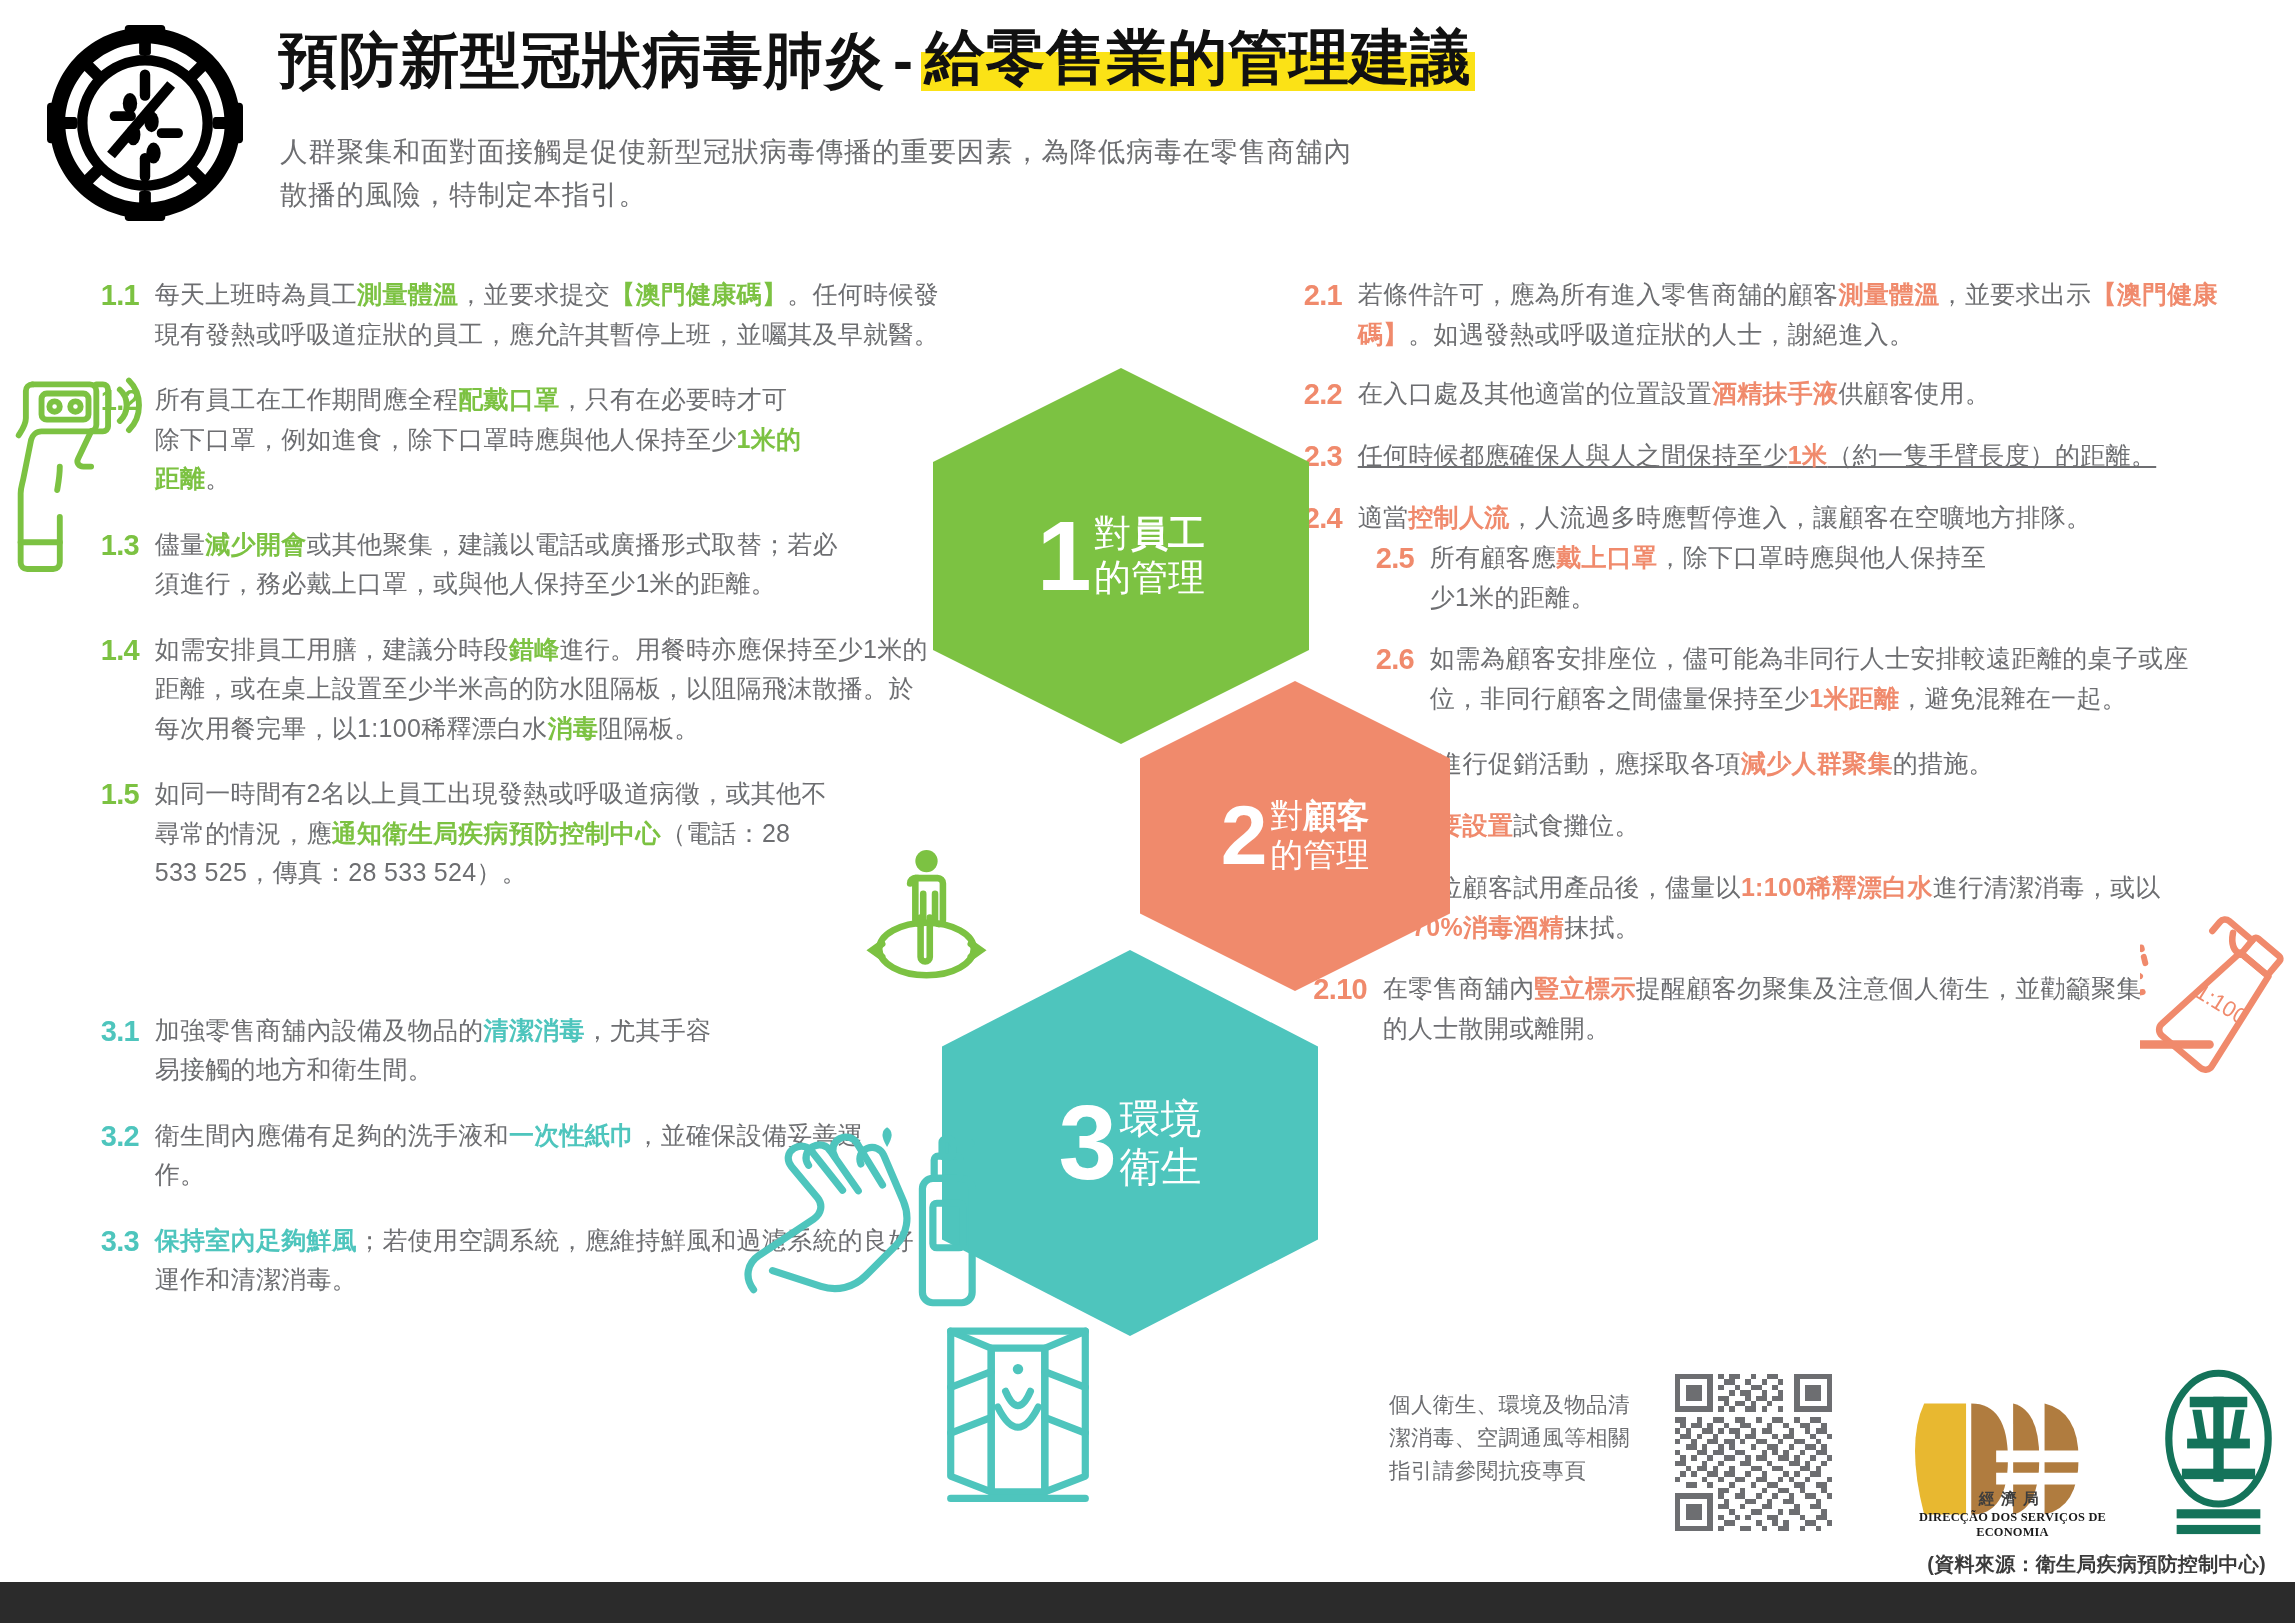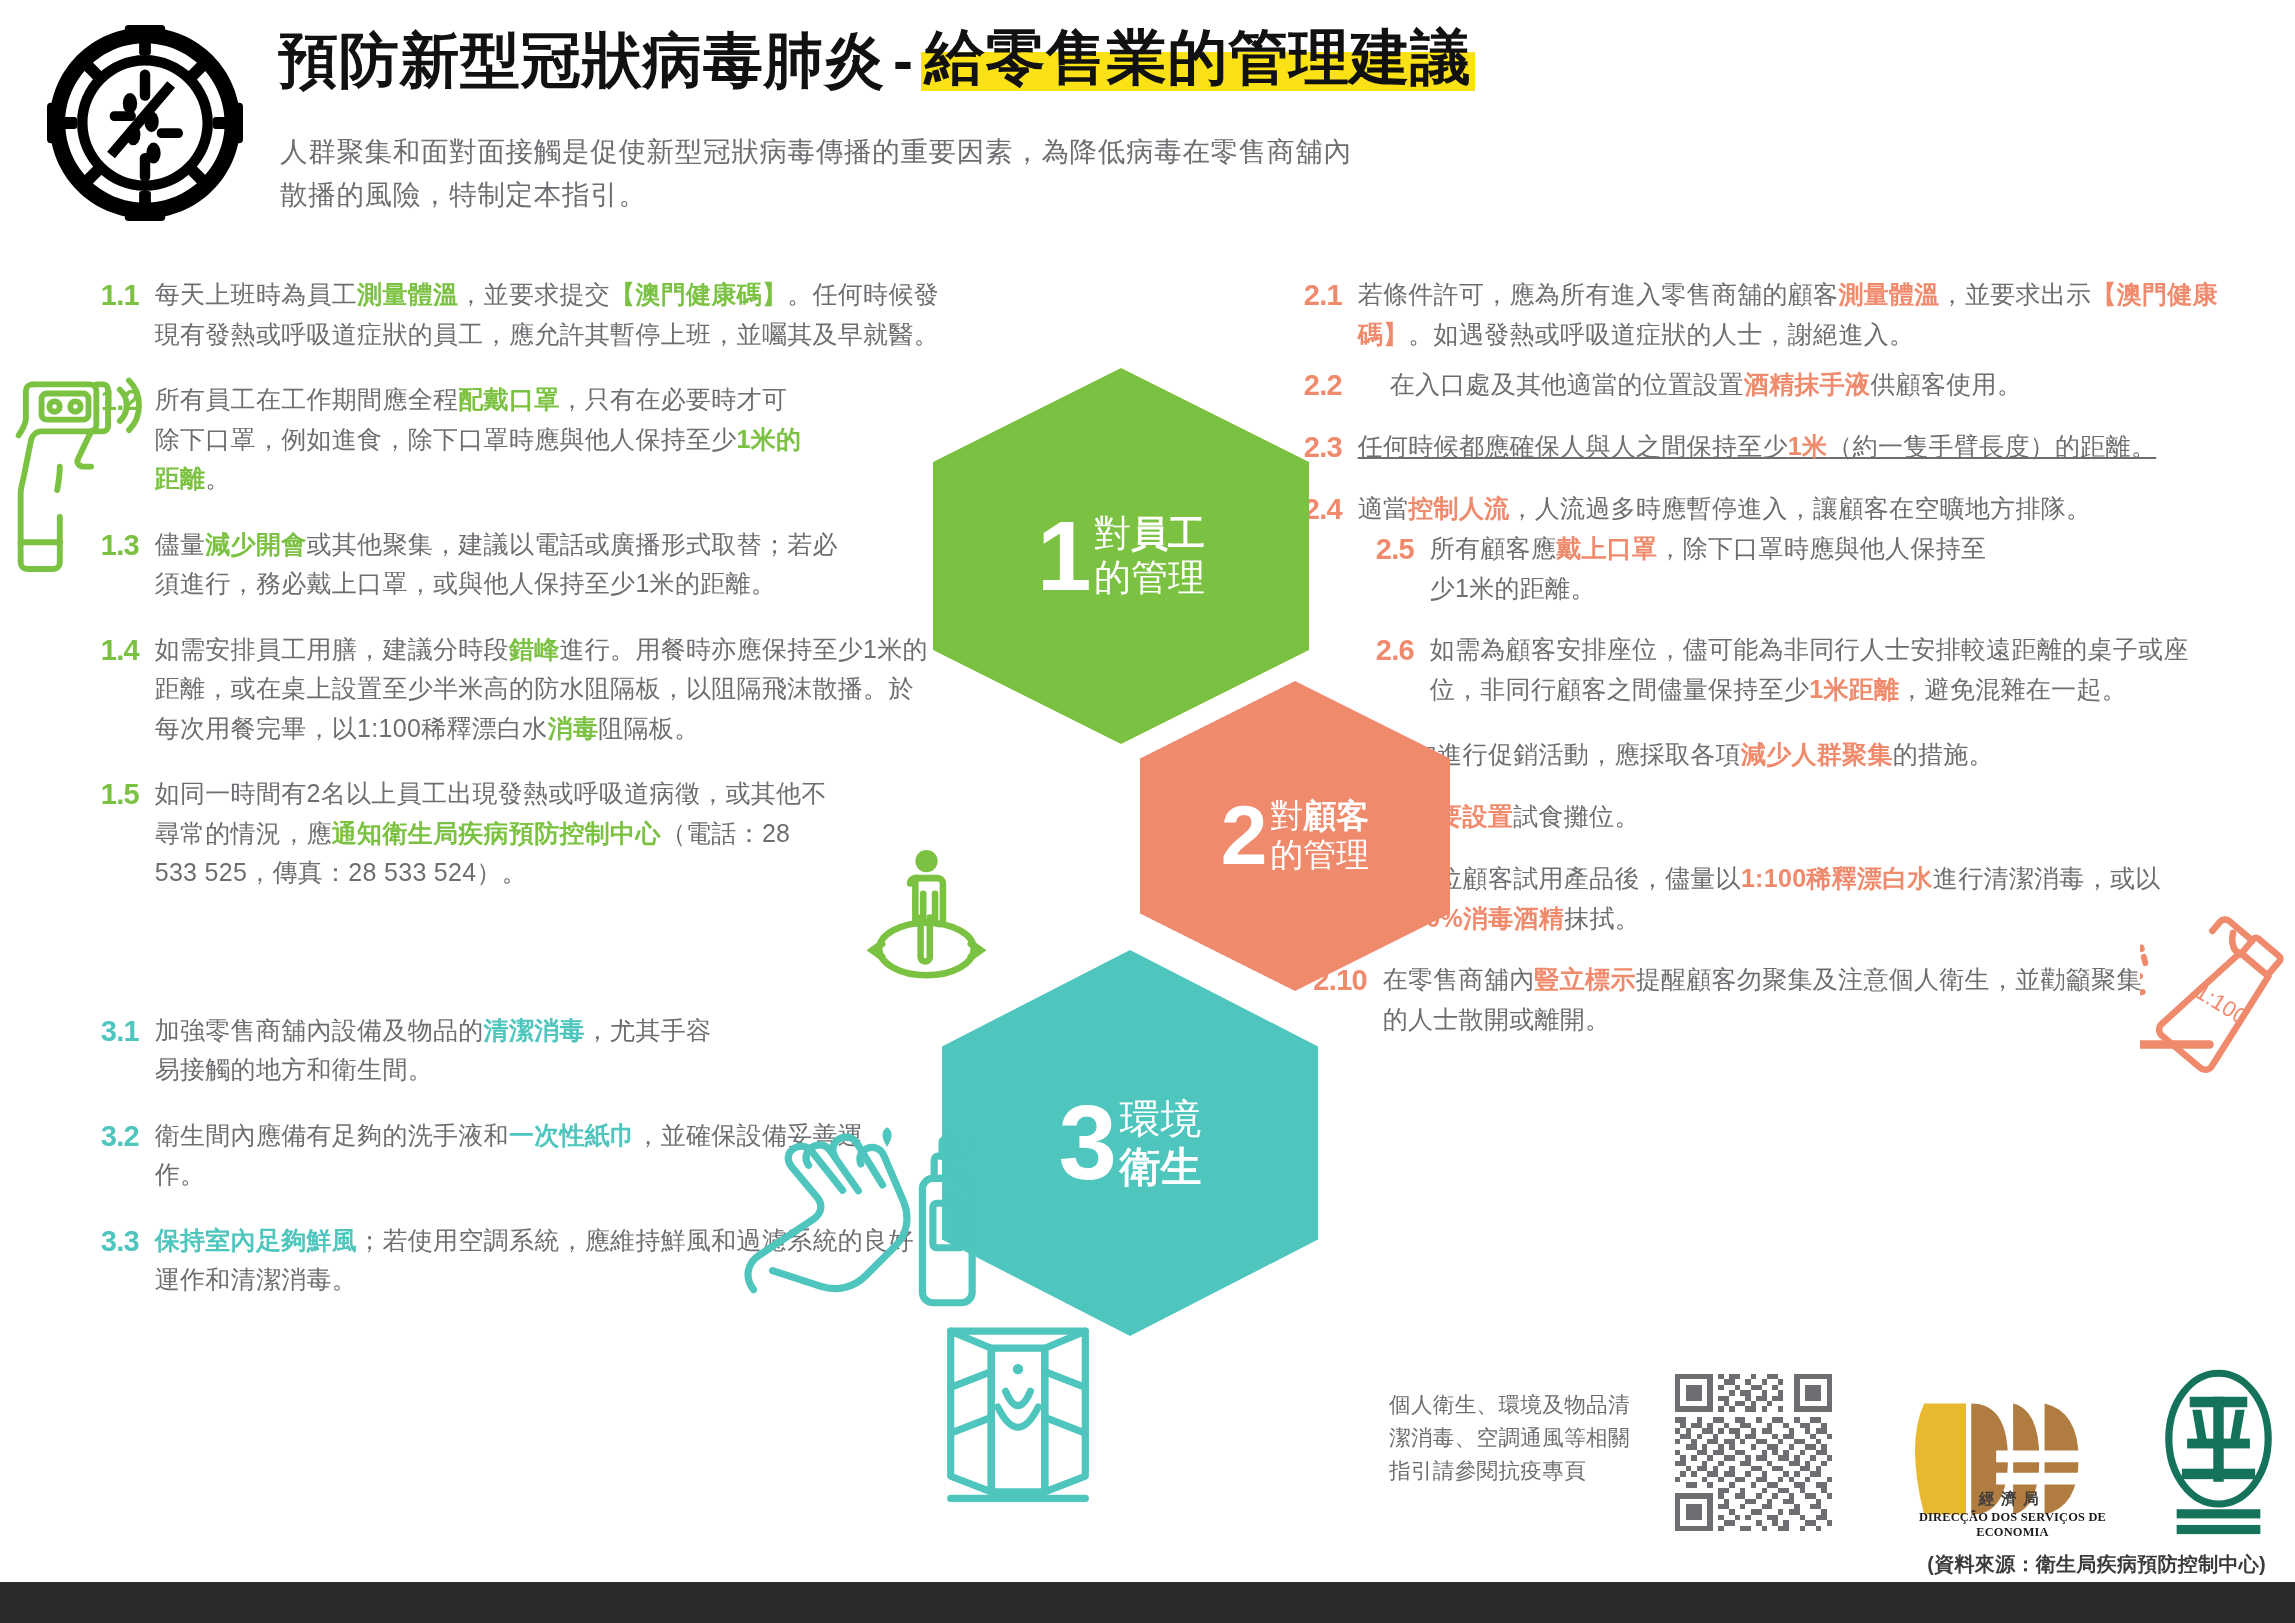--- a/index.html
+++ b/index.html
@@ -210,21 +210,21 @@
   </div>
 </div>
 
 <div class="col-right">
 
   <div class="item">
     <div class="num">2.1</div>
     <div class="body">若條件許可，應為所有進入零售商舖的顧客<b class="orange">測量體溫</b>，並要求出示<b class="orange">【澳門健康碼】</b>。如遇發熱或呼吸道症狀的人士，謝絕進入。</div>
   </div>
 
-  <div class="item" style="margin-top:11px;gap:32px;">
+  <div class="item" style="margin-top:20px;">
     <div class="num">2.2</div>
     <div class="body">在入口處及其他適當的位置設置<b class="orange">酒精抹手液</b>供顧客使用。</div>
   </div>
 
   <div class="item" style="margin-top:22px;">
     <div class="num">2.3</div>
     <div class="body" style="max-width:870px;text-decoration:underline;">任何時候都應確保人與人之間保持至少<b class="orange">1米</b>（約一隻手臂長度）的距離。</div>
   </div>
 
   <div class="item" style="margin-top:22px;">
@@ -281,21 +281,21 @@
       <span class="l2">的管理</span>
     </span>
   </div>
 </div>
 
 <div class="hex" id="hex3">
   <div class="hex-inner">
     <span class="hex-num">3</span>
     <span class="hex-label">
       <span class="l1">環境</span>
-      <span class="l2" style="font-weight:bold;">衛生</span>
+      <span class="l2" style="font-weight:normal;">衛生</span>
     </span>
   </div>
 </div>
 
 <svg class="icon-abs" id="ico-thermo" viewBox="0 0 210 340">
   <g fill="none" stroke="#7CC242" stroke-width="9" stroke-linecap="round" stroke-linejoin="round">
     <path d="M42 48 h88 a10 10 0 0 1 10 10 v52 a10 10 0 0 1 -10 10 h-74 c-8 0 -14 6 -16 13 l-12 60 c-2 9 -4 14 -4 22 v106 a10 10 0 0 0 10 10 h40 a10 10 0 0 0 10 -10 v-70"></path>
     <path d="M42 48 a10 10 0 0 0 -10 10 v42 c0 10 -6 18 -11 26"></path>
     <rect x="56" y="62" width="72" height="40" rx="8"></rect>
     <circle cx="76" cy="82" r="8"></circle>

